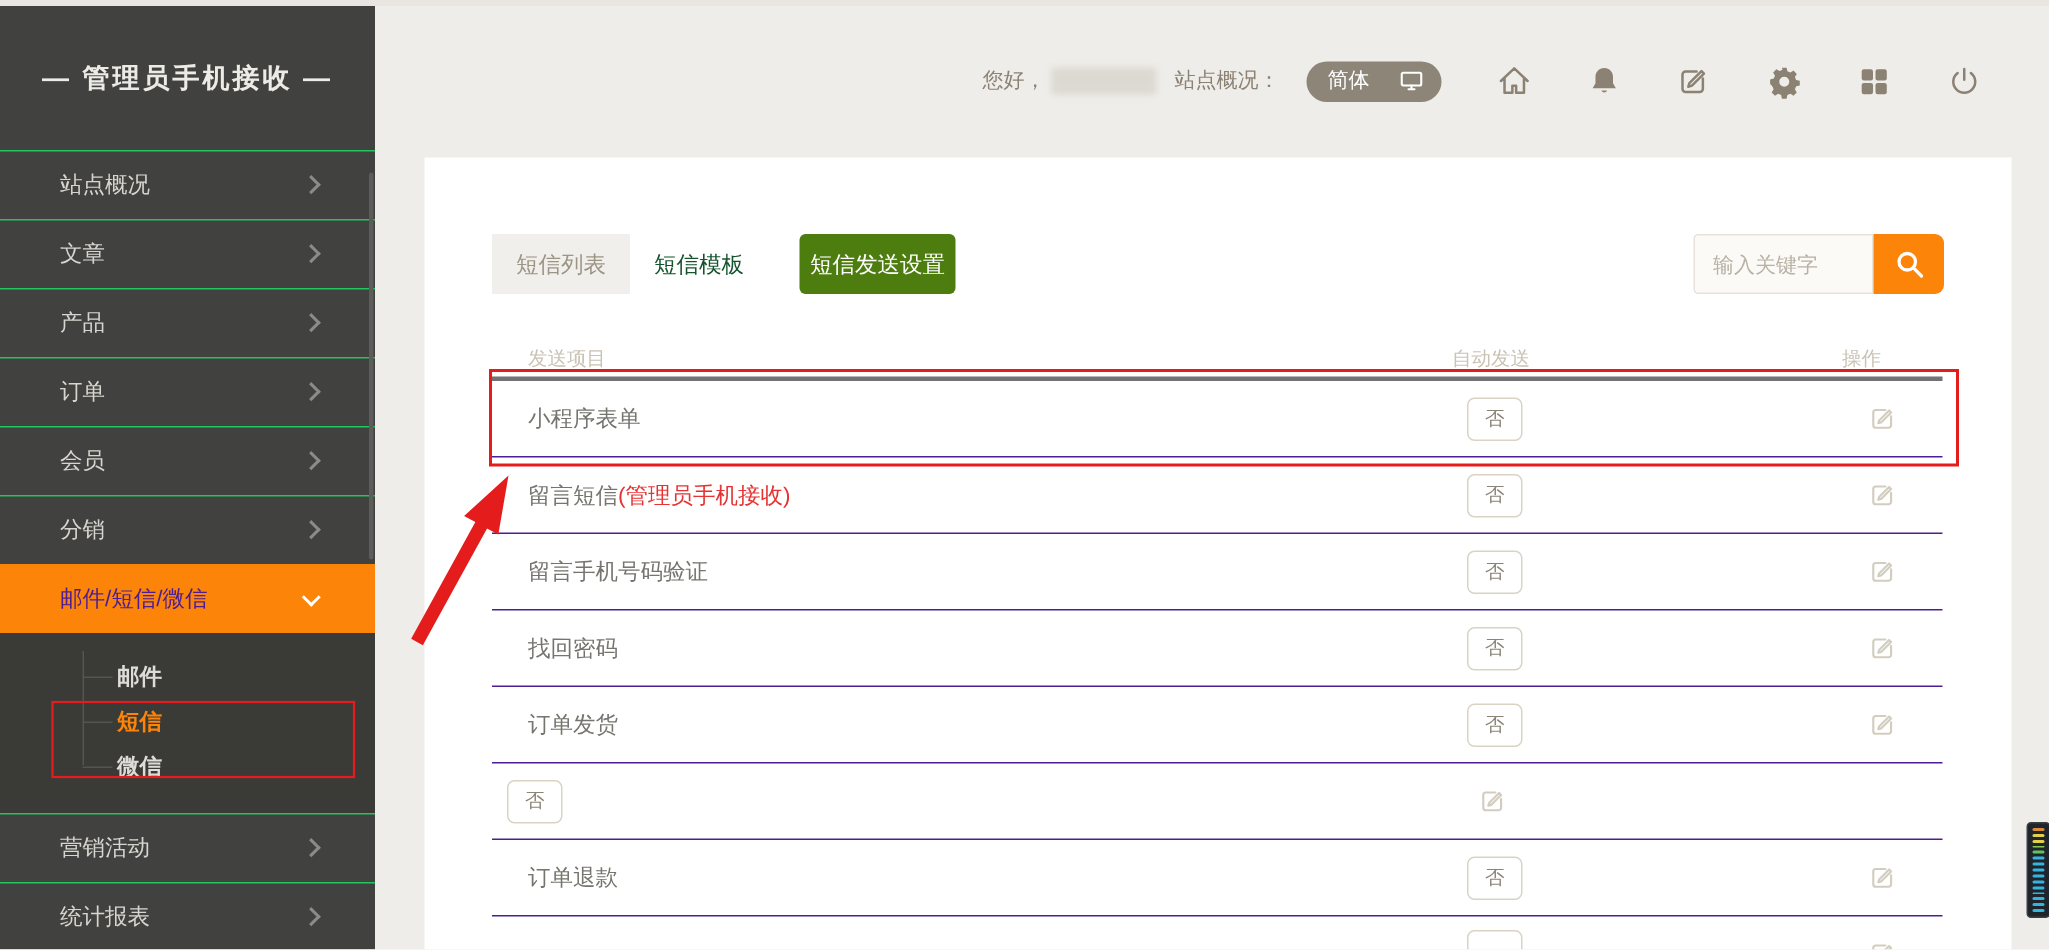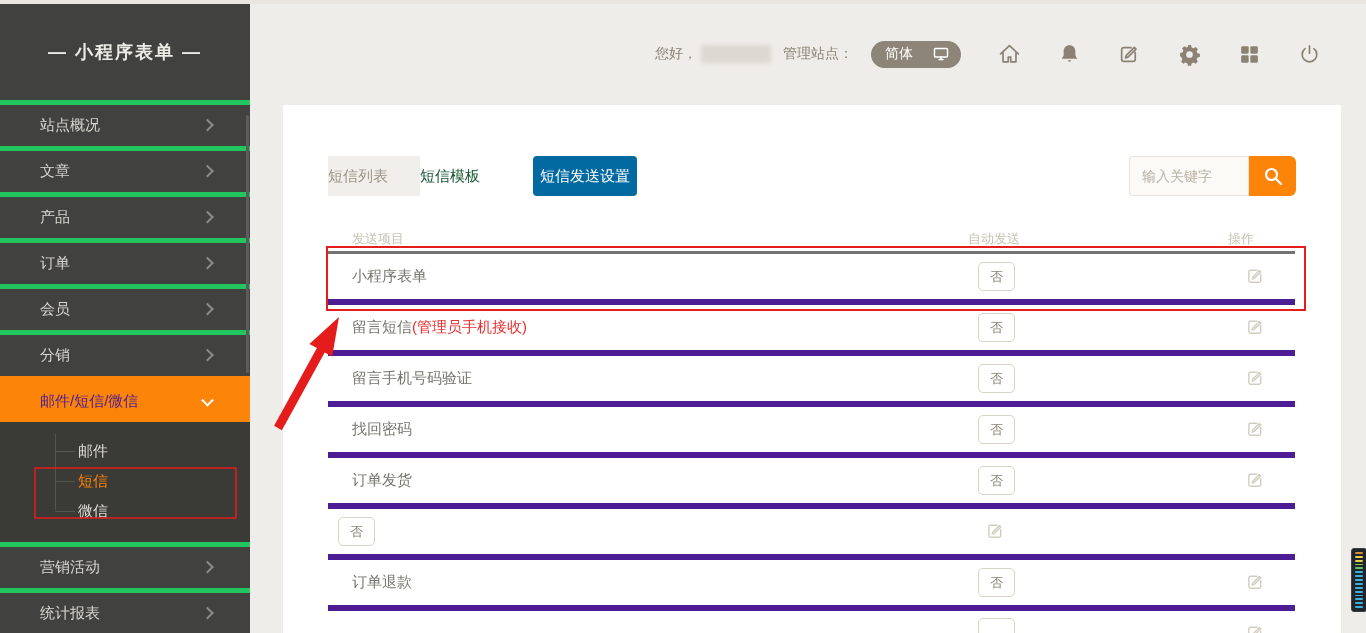--- a/index.html
+++ b/index.html
@@ -8,67 +8,67 @@
   .stage { position:relative; width:1366px; height:633px; overflow:hidden; background:#efede9; }
 
   
   .top-strip { position:absolute; left:0; top:0; width:1366px; height:4px; background:#e9e6e1; }
 
   
   .sidebar { position:absolute; left:0; top:4px; width:250px; height:629px; background:#41413f; }
   .sidebar-title { height:96px; display:flex; align-items:center; justify-content:center;
                    color:#edebe6; font-size:18px; letter-spacing:2px; font-weight:bold; }
   .menu-item { position:relative; height:46px; display:flex; align-items:center;
-               padding-left:40px; color:#d7d5cf; font-size:15px; border-top:5px solid #22c55e; cursor:pointer; }
+               padding-left:40px; color:#d7d5cf; font-size:15px; border-top:1px solid #22c55e; cursor:pointer; }
   .menu-item .chev { position:absolute; right:38px; top:50%; width:9px; height:9px;
                border-top:2px solid #8b8b89; border-right:2px solid #8b8b89;
                transform:translateY(-60%) rotate(45deg); }
   .menu-item.active { background:#fb8409; color:#4c1d95; border-top-color:#fb8409; }
   .menu-item.active .chev { border-color:#ffffff; transform:translateY(-70%) rotate(135deg); }
-  .submenu { position:relative; background:#3a3a37; padding:14px 0 16px 0; }
+  .submenu { position:relative; background:#3a3a37; padding:14px 0 16px 0;font-weight:bold; }
   .submenu .tree-v { position:absolute; left:55px; top:12px; width:1px; height:76px; background:#55554f; }
   .sub-item { position:relative; height:30px; display:flex; align-items:center;
               padding-left:78px; color:#dedcd6; font-size:15px; cursor:pointer; }
   .sub-item .tree-h { position:absolute; left:55px; top:50%; width:20px; height:1px; background:#55554f; }
   .sub-item.active { color:#fb8409; }
   .side-scroll { position:absolute; right:1px; top:111px; width:3px; height:258px; background:#5c5c5a; border-radius:2px; }
 
   
   .topbar { position:absolute; left:655px; top:38px; height:32px; display:flex; align-items:center; color:#8b8273; font-size:14px; }
   .redacted { width:70px; height:18px; background:#dcd8d2; border-radius:2px; filter:blur(2px); margin:0 12px 0 4px; }
   .lang-pill { display:flex; align-items:center; gap:20px; background:#8d8678; color:#fff;
                border-radius:14px; height:27px; padding:0 12px 0 14px; margin-left:18px; font-size:14px; cursor:pointer; }
   .tb-icon { width:23px; height:23px; margin-left:37px; cursor:pointer; display:flex; align-items:center; justify-content:center; }
   .tb-icon svg { width:23px; height:23px; }
   .stroke-ic { fill:none; stroke:#8b8273; stroke-width:1.6; stroke-linecap:round; stroke-linejoin:round; }
   .fill-ic { fill:#8b8273; }
 
   
   .card { position:absolute; left:283px; top:105px; width:1058px; height:560px; background:#ffffff; }
   .toolbar { position:absolute; left:45px; top:51px; width:968px; height:40px; display:flex; }
-  .tab { width:92px; height:40px; display:flex; align-items:center; justify-content:flex-start;
+  .tab { width:92px; height:40px; display:flex; align-items:center; justify-content:center;
          font-size:15px; cursor:pointer; }
   .tab.inactive { background:#f1efeb; color:#9c9585; }
   .tab.active { background:#ffffff; color:#14532d; }
-  .settings-btn { margin-left:21px; width:104px; height:40px; background:#0369a1; color:#ffffff;
+  .settings-btn { margin-left:21px; width:104px; height:40px; background:#4d7c0f; color:#ffffff;
                   border:none; border-radius:4px; font-size:15px; cursor:pointer; font-family:inherit; }
   .search-group { margin-left:auto; display:flex; }
   .search-input { width:120px; height:40px; border:1px solid #e7e3da; background:#fbfaf7;
                   border-radius:3px 0 0 3px; padding:0 12px; font-size:14px; color:#6d685c; font-family:inherit; outline:none; }
   .search-input::placeholder { color:#b8b1a4; }
   .search-btn { width:47px; height:40px; background:#fb8409; border:none; border-radius:0 6px 6px 0;
                 cursor:pointer; display:flex; align-items:center; justify-content:center; }
 
   
   .table { position:absolute; left:45px; top:122px; width:967px; }
   .t-head { display:grid; grid-template-columns:640px 260px 67px; height:27px; align-items:center;
             font-size:13px; color:#c9c2b5; border-bottom:3px solid #737373; }
   .t-head .h1 { padding-left:24px; }
   .t-row { display:grid; grid-template-columns:640px 260px 67px; height:51px; align-items:center;
-           border-bottom:6px solid #4c1d95; }
+           border-bottom:1px solid #4c1d95; }
   .t-row .cell-label { padding-left:24px; font-size:15px; color:#75746e; }
   .cell-label .red { color:#e63232;margin-top:44px; }
   .no-btn { margin-left:10px; width:37px; height:29px; background:#fff; border:1px solid #d9d3c6;
             border-radius:5px; color:#8b8476; font-size:13px; cursor:pointer; font-family:inherit; }
   .row-edit { padding-left:18px; cursor:pointer; display:flex; }
   .row-edit svg { width:19px; height:19px; fill:none; stroke:#d3cdc0; stroke-width:1.5; stroke-linecap:round; stroke-linejoin:round; }
 
   
   .annot-layer { position:absolute; left:0; top:0; width:1366px; height:633px; pointer-events:none; z-index:50; }
   .annot { fill:none; stroke:#e51c1c; }
@@ -78,21 +78,21 @@
            display:flex; flex-direction:column; justify-content:center; align-items:center; gap:2px; padding:3px 0; }
   .meter .bar { width:8px; height:2px; border-radius:1px; }
 </style>
 </head>
 <body>
 
 <div class="stage">
   <div class="top-strip"></div>
 
   <div class="sidebar">
-    <div class="sidebar-title">— 小程序表单 —</div>
+    <div class="sidebar-title">— 管理员手机接收 —</div>
 
     <div class="menu-item">
       <span>站点概况</span>
       <span class="chev"></span>
     </div>
     <div class="menu-item">
       <span>文章</span>
       <span class="chev"></span>
     </div>
     <div class="menu-item">
@@ -140,21 +140,21 @@
       <span>统计报表</span>
       <span class="chev"></span>
     </div>
 
     <div class="side-scroll"></div>
   </div>
 
   <div class="topbar">
     <span>您好，</span>
     <span class="redacted"></span>
-    <span>管理站点：</span>
+    <span>站点概况：</span>
     <span class="lang-pill">
       <span>简体</span>
       <svg width="16" height="14" viewBox="0 0 16 14">
         <rect x="1.5" y="1.5" width="13" height="8.5" rx="1" fill="none" stroke="#ffffff" stroke-width="1.4"></rect>
         <path d="M6 12.5 h4 M8 10 v2.5" fill="none" stroke="#ffffff" stroke-width="1.4" stroke-linecap="round"></path>
       </svg>
     </span>
 
     <span class="tb-icon">
       <svg viewBox="0 0 22 22">

